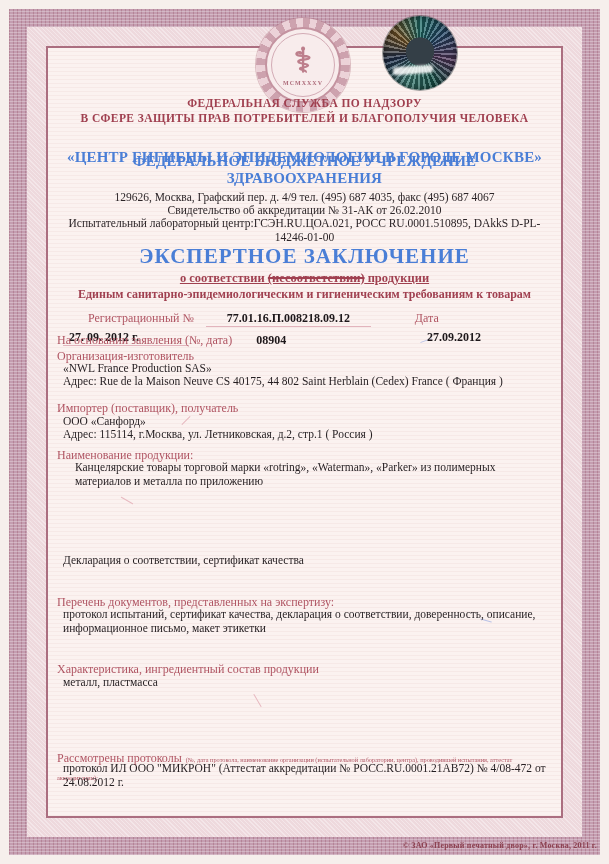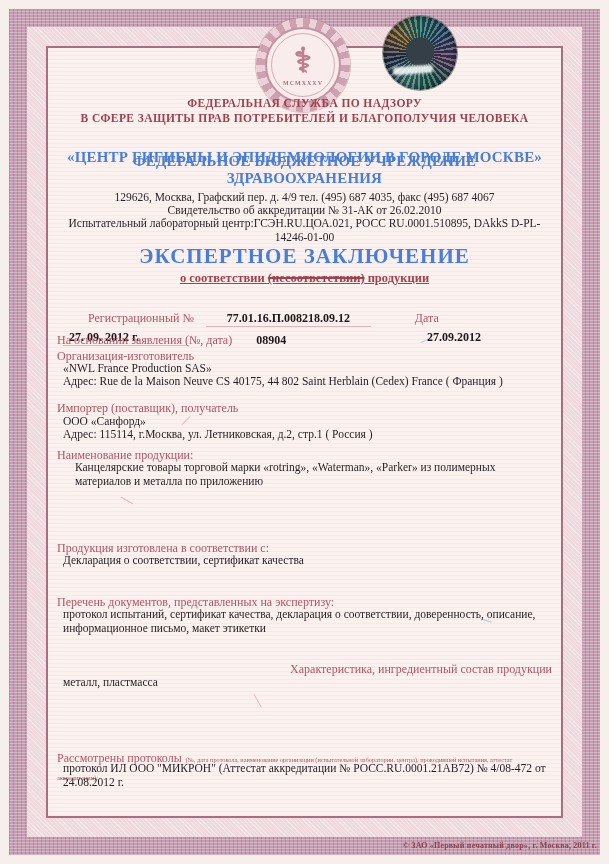--- a/index.html
+++ b/index.html
@@ -113,20 +113,21 @@
   <div class="abs center hdr-red" style="top:112px;">В СФЕРЕ ЗАЩИТЫ ПРАВ ПОТРЕБИТЕЛЕЙ И БЛАГОПОЛУЧИЯ  ЧЕЛОВЕКА</div>
   <div class="abs center hdr-blue" style="top:129px;margin-top:24px;">ФЕДЕРАЛЬНОЕ БЮДЖЕТНОЕ УЧРЕЖДЕНИЕ ЗДРАВООХРАНЕНИЯ</div>
   <div class="abs center hdr-blue" style="top:149px;">«ЦЕНТР ГИГИЕНЫ И ЭПИДЕМИОЛОГИИ В ГОРОДЕ МОСКВЕ»</div>
 
   <div class="abs center contact" style="top:191px;">129626, Москва, Графский пер. д. 4/9 тел. (495) 687 4035, факс (495) 687 4067</div>
   <div class="abs center contact" style="top:204px;">Свидетельство об аккредитации № 31-АК от 26.02.2010</div>
   <div class="abs center contact" style="top:217px;">Испытательный лабораторный центр:ГСЭН.RU.ЦОА.021, РОСС RU.0001.510895, DAkkS D-PL-14246-01-00</div>
 
   <div class="abs center title-main" style="top:244px;">ЭКСПЕРТНОЕ ЗАКЛЮЧЕНИЕ</div>
   <div class="abs center title-sub" style="top:271px;text-decoration:underline;"><span>о соответствии </span><span class="struck">(несоответствии)</span><span> продукции</span></div>
+  <div class="abs center title-sub" style="top:287px;font-size:12px;">Единым санитарно-эпидемиологическим и гигиеническим требованиям к товарам</div>
 
   <div class="abs" style="top:308px;">
     <span class="label-rose" style="margin-left:31px;">Регистрационный №</span>
     <span class="u-line val-bold" style="min-width:165px;margin-left:8px;text-align:center;">77.01.16.П.008218.09.12</span>
     <span class="label-rose" style="margin-left:40px;">Дата</span>
     <span class="u-line val-bold" style="min-width:120px;margin-left:6px;text-align:left;padding-left:6px;">27. 09. 2012 г.</span>
   </div>
   <div class="abs" style="top:330px;">
     <span class="label-rose">На основании заявления (№, дата)</span>
     <span class="val-bold" style="margin-left:20px;">08904</span>
@@ -137,27 +138,26 @@
   <div class="abs body-txt" style="top:362px;left:63px;">«NWL France Production SAS»</div>
   <div class="abs body-txt" style="top:375px;left:63px;">Адрес: Rue de la Maison Neuve CS 40175, 44 802 Saint Herblain (Cedex) France ( Франция )</div>
 
   <div class="abs label-rose" style="top:401px;">Импортер (поставщик), получатель</div>
   <div class="abs body-txt" style="top:415px;left:63px;">ООО «Санфорд»</div>
   <div class="abs body-txt" style="top:428px;left:63px;">Адрес: 115114, г.Москва, ул. Летниковская, д.2, стр.1 ( Россия )</div>
 
   <div class="abs label-rose" style="top:448px;">Наименование продукции:</div>
   <div class="abs body-txt" style="top:461px;left:75px;">Канцелярские товары торговой марки «rotring», «Waterman», «Parker» из полимерных материалов и металла по приложению</div>
 
-  <div class="abs label-rose" style="top:541px;">Продукция изготовлена в соответствии с:</div>
   <div class="abs body-txt" style="top:554px;left:63px;">Декларация о соответствии, сертификат качества</div>
 
   <div class="abs body-txt" style="top:608px;left:63px;">протокол испытаний, сертификат качества, декларация о соответствии, доверенность, описание, информационное письмо, макет этикетки</div>
   <div class="abs label-rose" style="top:595px;">Перечень документов, представленных на экспертизу:</div>
 
-  <div class="abs label-rose" style="top:662px;text-align:right;">Характеристика, ингредиентный состав продукции</div>
+  <div class="abs label-rose" style="top:662px;">Характеристика, ингредиентный состав продукции</div>
   <div class="abs body-txt" style="top:676px;left:63px;">металл, пластмасса</div>
 
   <div class="abs" style="top:748px;">
     <span class="label-rose">Рассмотрены протоколы</span>
     <span class="tiny-note">(№, дата протокола, наименование организации (испытательной лаборатории, центра), проводившей испытания, аттестат аккредитации):</span>
   </div>
   <div class="abs body-txt" style="top:762px;left:63px;">протокол ИЛ ООО "МИКРОН" (Аттестат аккредитации № РОСС.RU.0001.21АВ72) № 4/08-472 от 24.08.2012 г.</div>
 
 
   <div class="footer-txt">© ЗАО «Первый печатный двор»,  г. Москва,  2011 г.</div>

